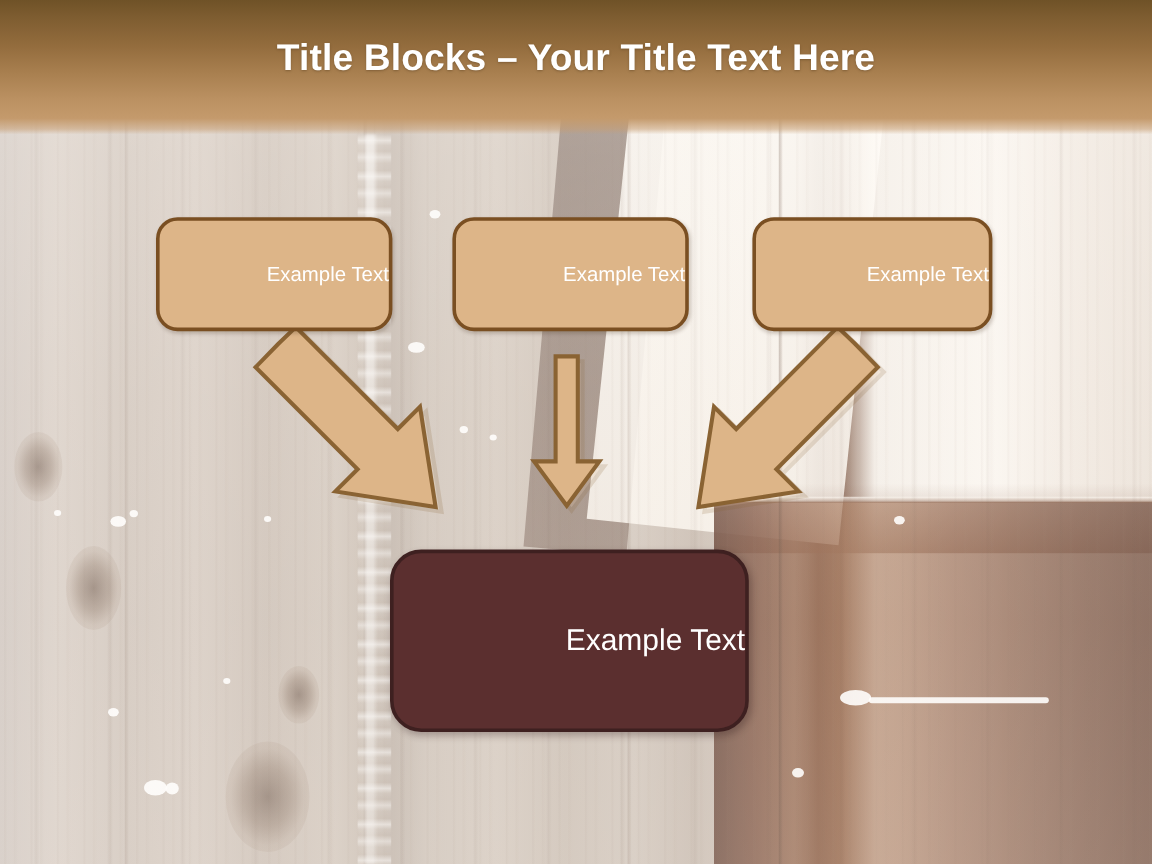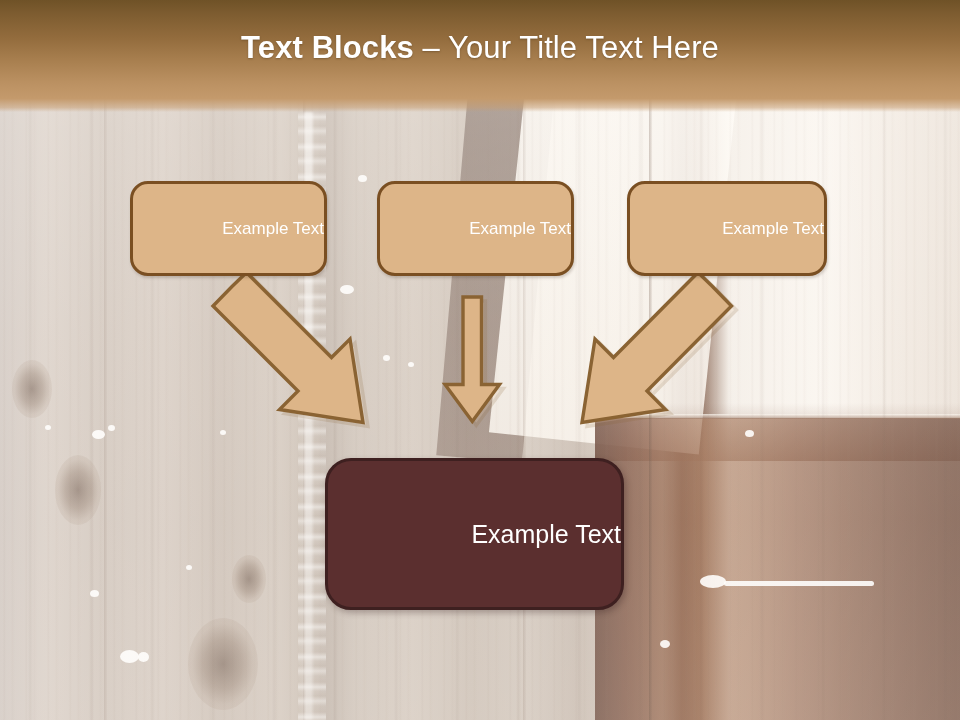--- a/index.html
+++ b/index.html
@@ -224,21 +224,21 @@
     padding-bottom: 16px;
   }
   .title-text {
     color: #ffffff;
     font-size: 31px;
     letter-spacing: 0.1px;
     white-space: nowrap;
     text-shadow: 0 1px 2px rgba(60,40,18,0.35);
   }
   .title-strong { font-weight: bold; }
-  .title-rest { font-weight: normal; }
+  .title-rest { font-weight: bold; }
 
   
   .node {
     position: absolute;
     box-sizing: border-box;
     display: flex;
     align-items: center;
     justify-content: flex-end;
     color: #ffffff;
     text-align: center;
@@ -315,21 +315,21 @@
     <div class="speck" style="left:408px; top:362px; width:6px;  height:5px;"></div>
     <div class="speck" style="left:700px; top:575px; width:26px; height:13px;"></div>
     <div class="speck" style="left:724px; top:581px; width:150px; height:5px; border-radius:3px;"></div>
     <div class="speck" style="left:660px; top:640px; width:10px; height:8px;"></div>
     <div class="speck" style="left:745px; top:430px; width:9px;  height:7px;"></div>
 
     <div class="bg-wash"></div>
   </div>
 
   <div class="title-bar">
-    <div class="title-text"><span class="title-strong">Text Blocks</span><span class="title-rest"> – Your Title Text Here</span></div>
+    <div class="title-text"><span class="title-strong">Title Blocks</span><span class="title-rest"> – Your Title Text Here</span></div>
   </div>
 
   <div class="arrow-layer">
     <svg width="960" height="720" viewBox="0 0 960 720" xmlns="http://www.w3.org/2000/svg">
 
       <g>
         <polygon points="232.0,286.5 246.5,272.5 331.5,357.5 350.0,339.0 363.0,422.5 279.5,409.5 298.0,391.0 213.0,306.0" fill="#ddb588" stroke="#8a6333" stroke-width="3.4" stroke-linejoin="miter" transform="translate(5,4)" opacity="0.18"></polygon>
         <polygon points="232.0,286.5 246.5,272.5 331.5,357.5 350.0,339.0 363.0,422.5 279.5,409.5 298.0,391.0 213.0,306.0" fill="#ddb588" stroke="#8a6333" stroke-width="3.4" stroke-linejoin="miter"></polygon>
       </g>
 

